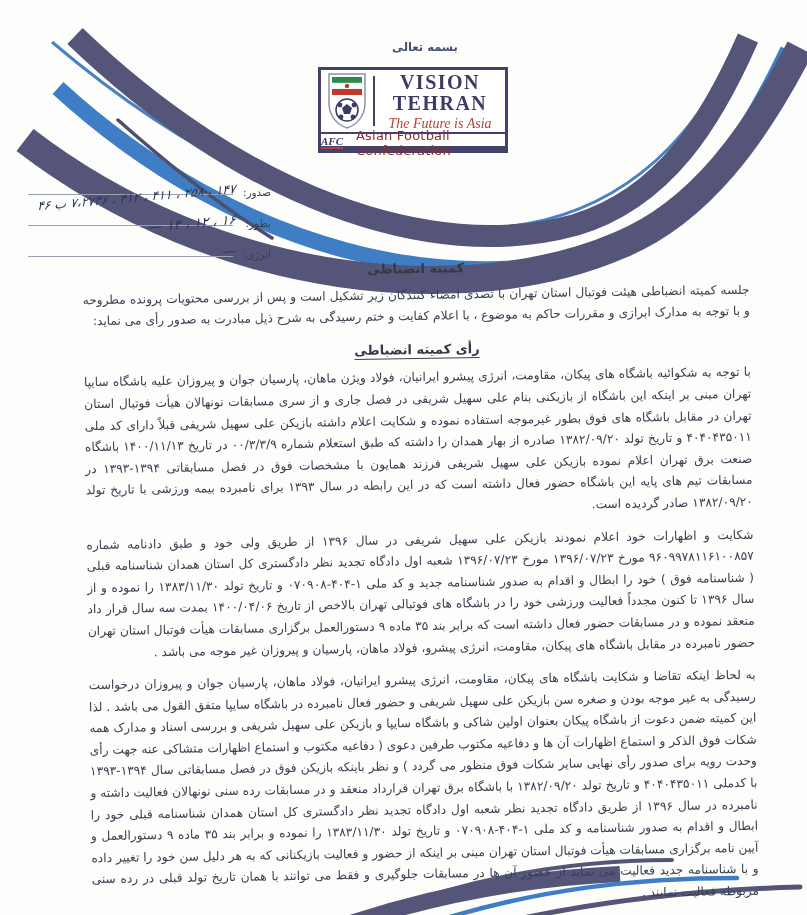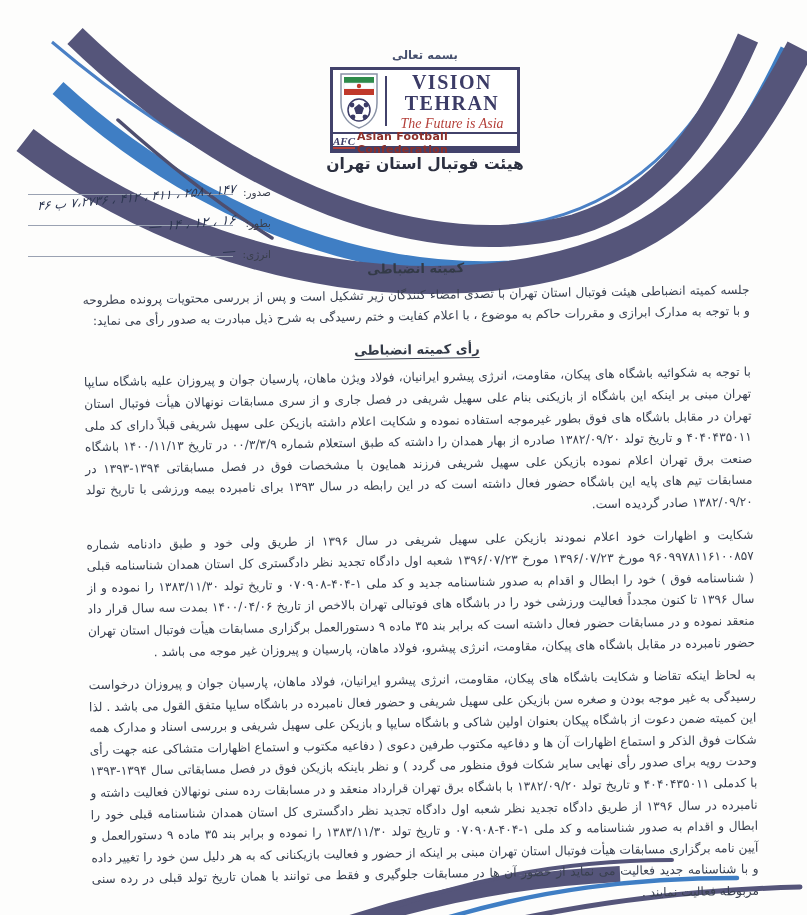--- a/index.html
+++ b/index.html
@@ -6,49 +6,49 @@
   body{font-family:"DejaVu Sans",sans-serif;background:#e9e9e9;}
   .page{
     position:relative;width:807px;height:915px;margin:0 auto;
     background:#fdfdfc;overflow:hidden;
   }
   
   .swoosh-top{position:absolute;top:0;left:0;width:807px;height:300px;pointer-events:none;}
   .swoosh-bottom{position:absolute;bottom:0;left:0;width:807px;height:125px;pointer-events:none;}
   
   .bismillah{
-    position:absolute;top:48px;left:300px;width:250px;text-align:center;
+    position:absolute;top:40px;left:300px;width:250px;text-align:center;
     font-size:11.5px;font-weight:bold;color:#46506e;direction:rtl;
   }
   .logo-box{
-    position:absolute;top:67px;left:330px;width:190px;height:86px;
+    position:absolute;top:67px;left:318px;width:190px;height:86px;
     background:#ffffff;border:3px solid #42426b;border-bottom-width:7px;
     box-sizing:border-box;display:flex;flex-direction:column;
   }
   .logo-main{flex:1;display:flex;align-items:stretch;}
   .crest{width:52px;display:flex;align-items:center;justify-content:center;}
   .logo-divider{width:2px;background:#42426b;margin:6px 0;}
   .logo-text{flex:1;display:flex;flex-direction:column;align-items:center;justify-content:center;padding-top:2px;}
   .logo-title{
     font-family:"Liberation Serif","DejaVu Serif",serif;
     font-size:20px;line-height:21px;letter-spacing:1.5px;color:#3b3b66;font-weight:bold;
   }
   .logo-tagline{
     font-family:"Liberation Serif","DejaVu Serif",serif;
     font-style:italic;font-size:14px;color:#b4403a;margin-top:2px;
   }
   .logo-afc{
-    border-top:2px solid #42426b;height:17px;display:flex;align-items:center;justify-content:center;gap:2px;
+    border-top:2px solid #42426b;height:17px;display:flex;align-items:center;justify-content:center;gap:13px;
   }
   .afc-mark{
     font-family:"Liberation Serif","DejaVu Serif",serif;
     font-weight:bold;font-style:italic;font-size:11px;color:#3b3b66;
     border-bottom:2px solid #b4403a;line-height:11px;
   }
-  .afc-text{font-size:11px;font-weight:bold;color:#8c2f2a;letter-spacing:0.2px;}
+  .afc-text{font-size:13px;font-weight:normal;color:#8c2f2a;letter-spacing:0.2px;}
   .org-name{
     position:absolute;top:155px;left:295px;width:260px;text-align:center;
     font-size:15.5px;font-weight:bold;color:#2c3040;direction:rtl;
   }
   
   .meta{position:absolute;left:20px;top:170px;width:255px;direction:rtl;}
   .meta-row{position:relative;height:31px;}
   .meta-label{position:absolute;right:4px;bottom:3px;font-size:10.5px;color:#3a3f4c;}
   .meta-rule{position:absolute;right:42px;left:8px;bottom:6px;border-bottom:1px solid #9aa2b2;}
   .hand{
@@ -115,21 +115,20 @@
         <div class="logo-title">TEHRAN</div>
         <div class="logo-tagline">The Future is Asia</div>
       </div>
     </div>
     <div class="logo-afc">
       <span class="afc-mark">AFC</span>
       <span class="afc-text">Asian Football Confederation</span>
     </div>
   </div>
 
-  <div class="org-name">هیئت فوتبال استان تهران</div>
 
   <div class="meta">
     <div class="meta-row">
       <span class="meta-label">صدور:</span>
       <span class="meta-rule"></span>
       <span class="hand small">۱۴۷ ، ۲۵۸ ، ۴۱۱ ، ۴۱۲ ، ۷،۲۷۳۶ ب ۴۶</span>
     </div>
     <div class="meta-row">
       <span class="meta-label">بطور:</span>
       <span class="meta-rule"></span>

